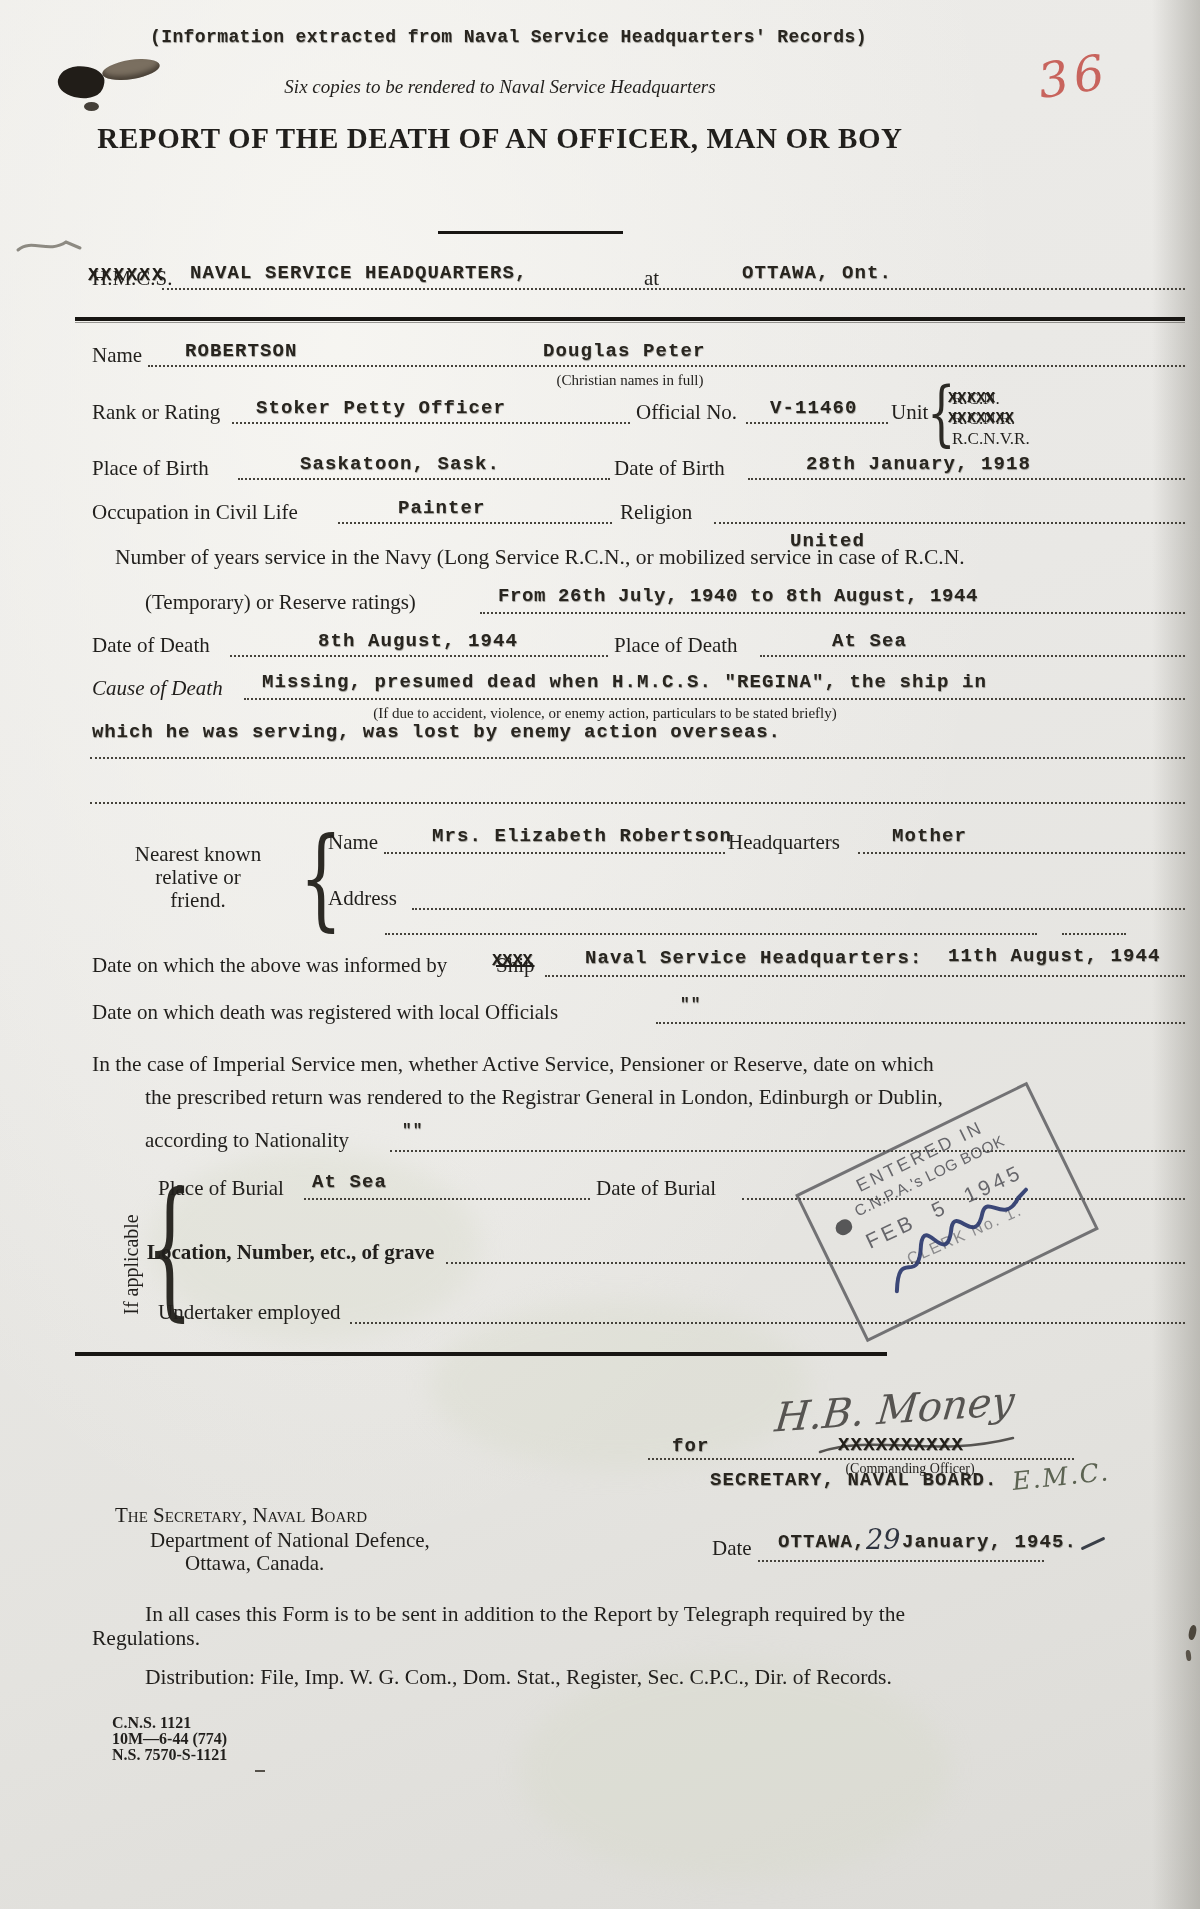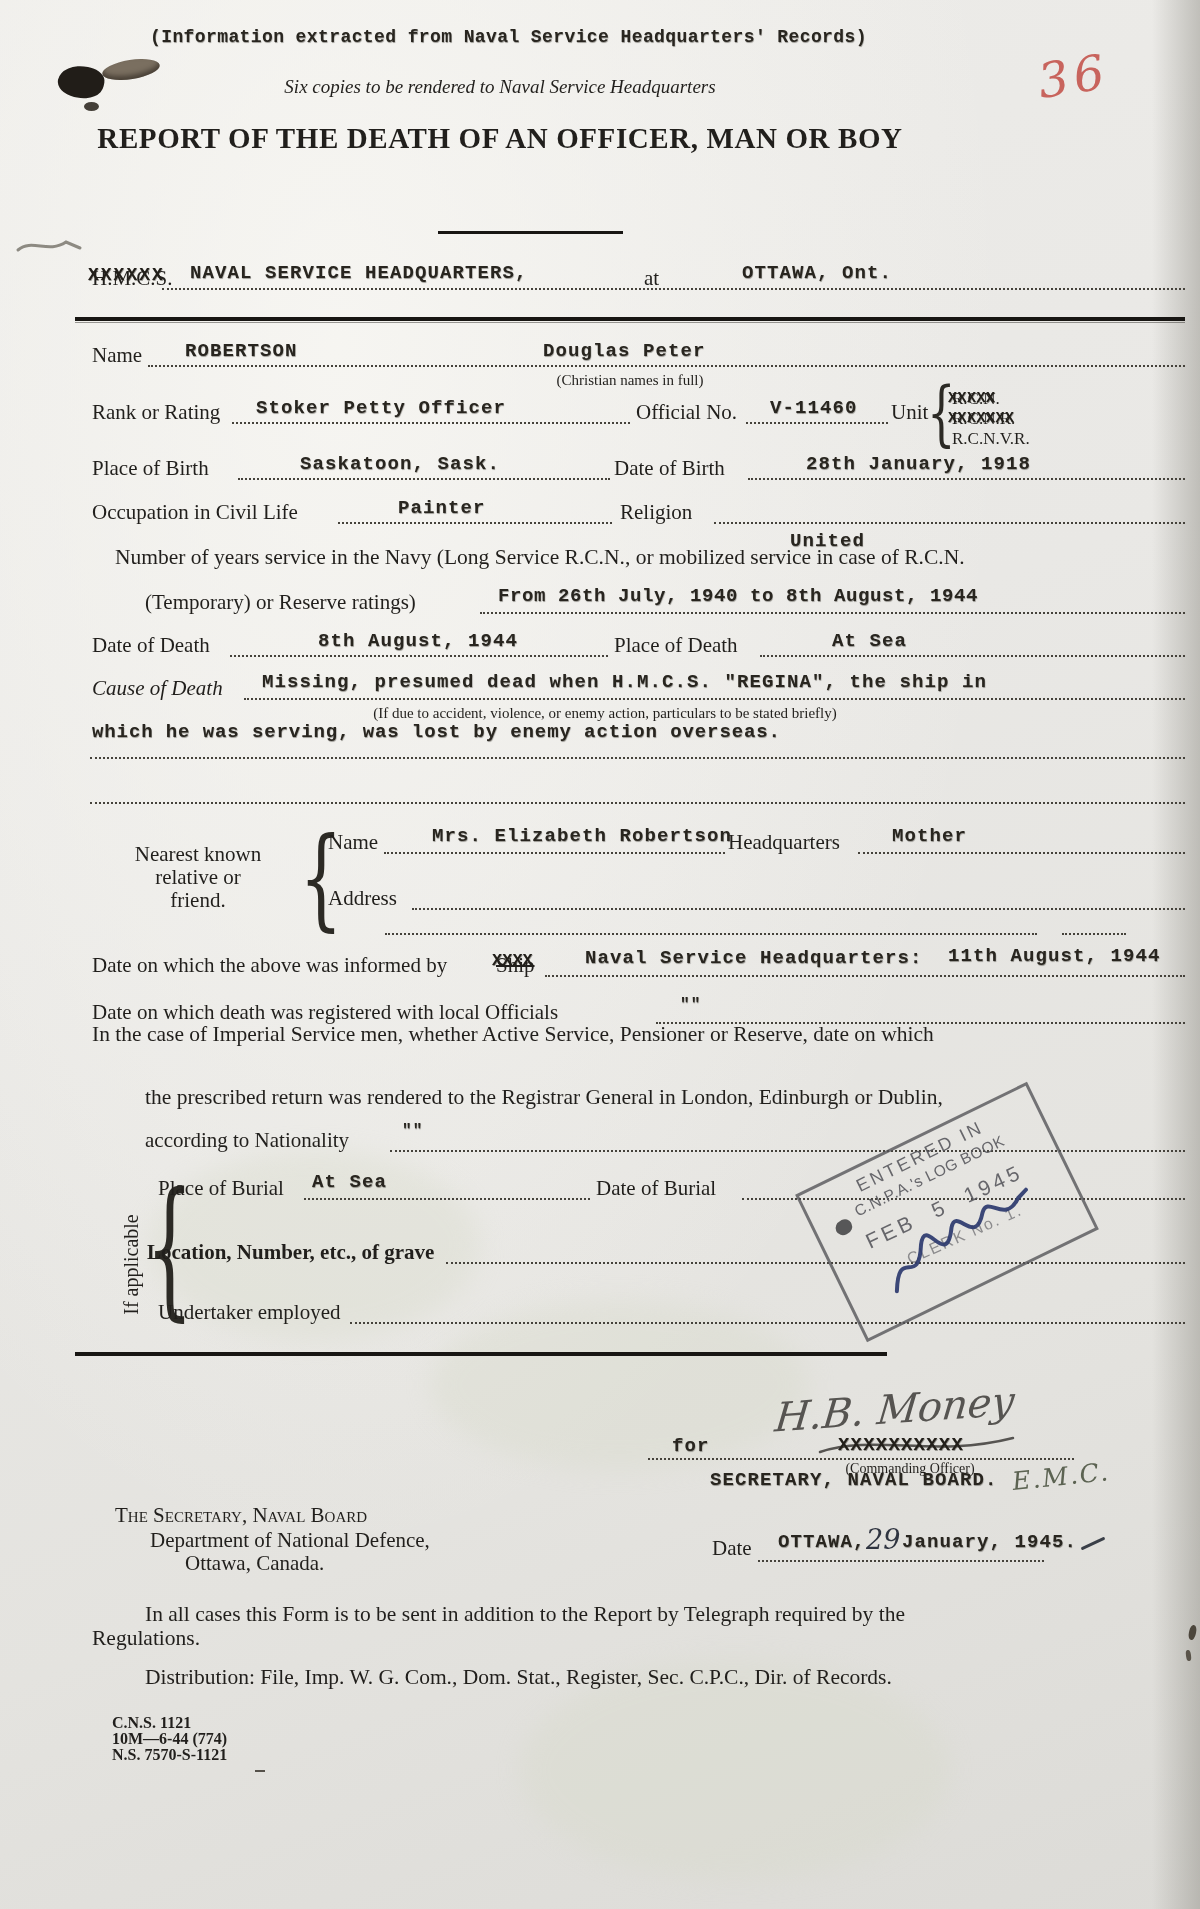--- a/index.html
+++ b/index.html
@@ -138,21 +138,21 @@
   <div class="p" style="left:496px;top:953px;text-decoration:line-through;">Ship</div>
   <div class="xover" style="left:492px;top:951px;font-size:17px;">XXXX</div>
   <div class="t" style="left:585px;top:948px;">Naval Service Headquarters:</div>
   <div class="t" style="left:948px;top:946px;">11th August, 1944</div>
   <div class="dots" style="left:545px;top:975px;width:640px;"></div>
 
   <div class="p" style="left:92px;top:1000px;">Date on which death was registered with local Officials</div>
   <div class="t" style="left:680px;top:996px;font-size:16px;">""</div>
   <div class="dots" style="left:656px;top:1022px;width:529px;"></div>
 
-  <div class="p" style="left:92px;top:1022px;font-size:21.5px;">In the case of Imperial Service men, whether Active Service, Pensioner or Reserve, date on which</div>
+  <div class="p" style="left:92px;top:1052px;font-size:21.5px;">In the case of Imperial Service men, whether Active Service, Pensioner or Reserve, date on which</div>
   <div class="p" style="left:145px;top:1085px;font-size:21.5px;">the prescribed return was rendered to the Registrar General in London, Edinburgh or Dublin,</div>
   <div class="p" style="left:145px;top:1128px;">according to Nationality</div>
   <div class="t" style="left:402px;top:1122px;font-size:16px;">""</div>
   <div class="dots" style="left:390px;top:1150px;width:795px;"></div>
 
   <div class="p" style="left:51px;top:1253px;width:160px;transform:rotate(-90deg);font-size:20px;text-align:center;">If applicable</div>
   <div class="brace" style="left:122px;top:1166px;font-size:150px;transform:scaleX(.5);">{</div>
   <div class="p" style="left:158px;top:1176px;">Place of Burial</div>
   <div class="t" style="left:312px;top:1172px;">At Sea</div>
   <div class="dots" style="left:304px;top:1198px;width:286px;"></div>

